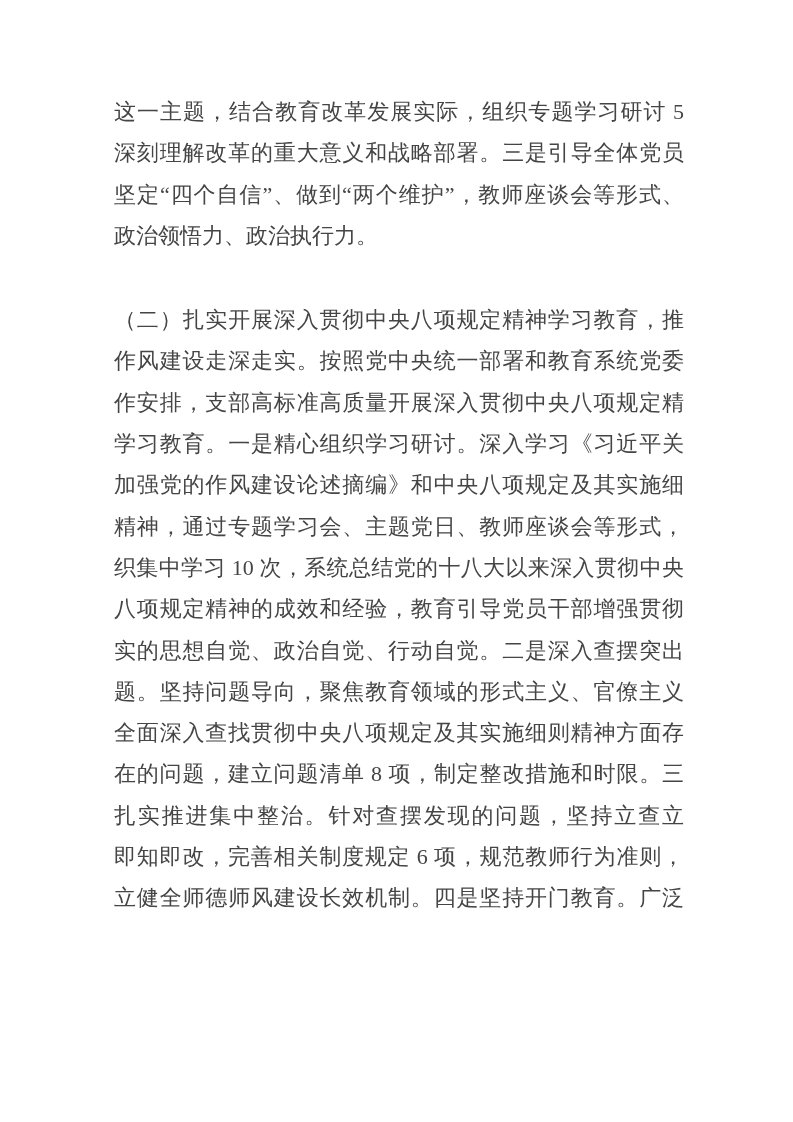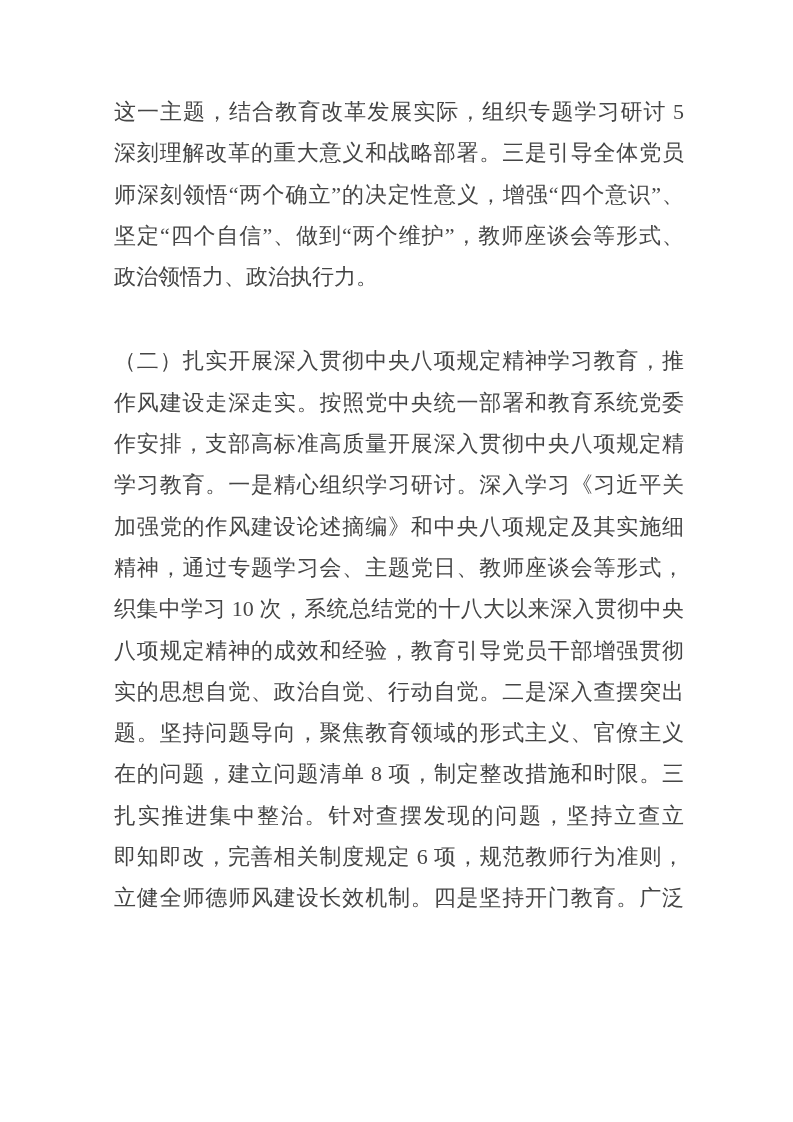--- a/index.html
+++ b/index.html
@@ -41,36 +41,36 @@
 </style>
 </head>
 <body>
 
 <div class="page">
   <div class="content">
 
     <div class="para">
       <span class="line">这一主题，结合教育改革发展实际，组织专题学习研讨 5 次，</span>
       <span class="line">深刻理解改革的重大意义和战略部署。三是引导全体党员教</span>
-      <span class="line">师深刻领悟“两个确立”的决定性意义，增强“四个意识”、</span>
       <span class="line">坚定“四个自信”、做到“两个维护”，教师座谈会等形式、</span>
       <span class="line para-end">政治领悟力、政治执行力。</span>
     </div>
 
     <div class="para">
       <span class="line">（二）扎实开展深入贯彻中央八项规定精神学习教育，推进</span>
       <span class="line">作风建设走深走实。按照党中央统一部署和教育系统党委工</span>
       <span class="line">作安排，支部高标准高质量开展深入贯彻中央八项规定精神</span>
       <span class="line">学习教育。一是精心组织学习研讨。深入学习《习近平关于</span>
       <span class="line">加强党的作风建设论述摘编》和中央八项规定及其实施细则</span>
       <span class="line">精神，通过专题学习会、主题党日、教师座谈会等形式，组</span>
       <span class="line">织集中学习 10 次，系统总结党的十八大以来深入贯彻中央</span>
       <span class="line">八项规定精神的成效和经验，教育引导党员干部增强贯彻落</span>
       <span class="line">实的思想自觉、政治自觉、行动自觉。二是深入查摆突出问</span>
       <span class="line">题。坚持问题导向，聚焦教育领域的形式主义、官僚主义等</span>
+      <span class="line">全面深入查找贯彻中央八项规定及其实施细则精神方面存</span>
       <span class="line">在的问题，建立问题清单 8 项，制定整改措施和时限。三是</span>
       <span class="line">扎实推进集中整治。针对查摆发现的问题，坚持立查立改、</span>
       <span class="line">即知即改，完善相关制度规定 6 项，规范教师行为准则，建</span>
       <span class="line">立健全师德师风建设长效机制。四是坚持开门教育。广泛征</span>
     </div>
 
   </div>
 </div>
 
 </body></html>

